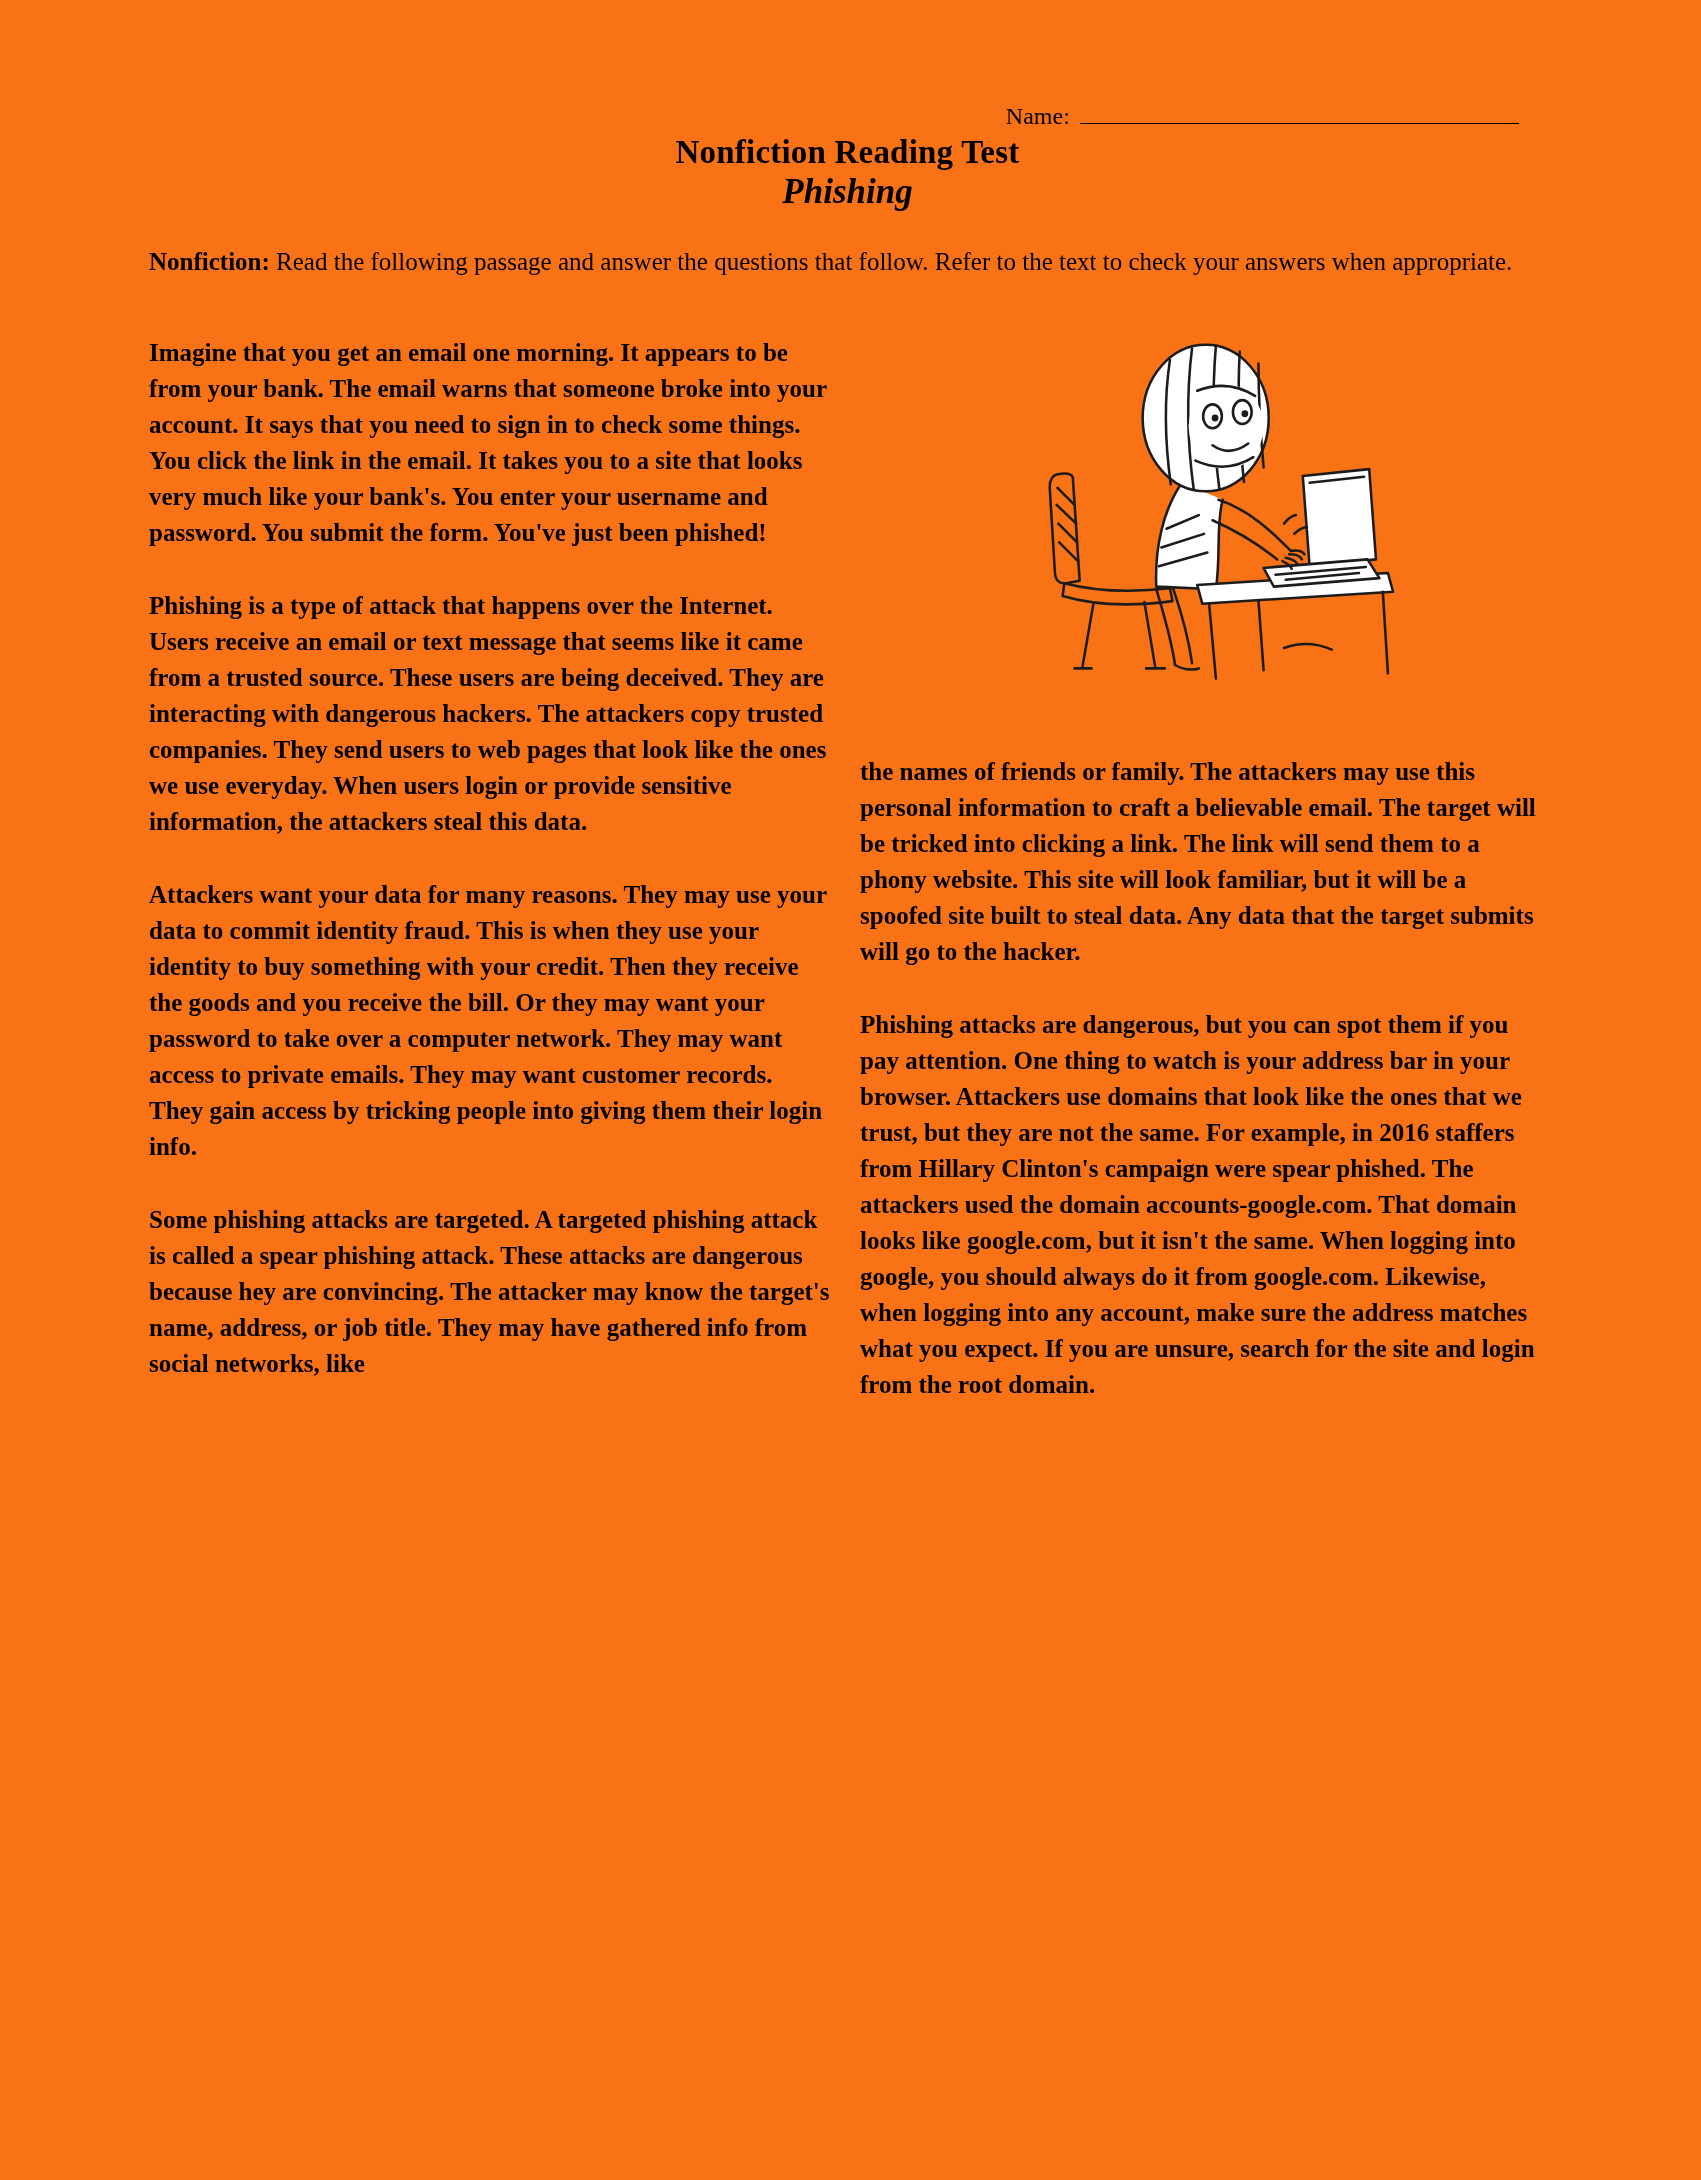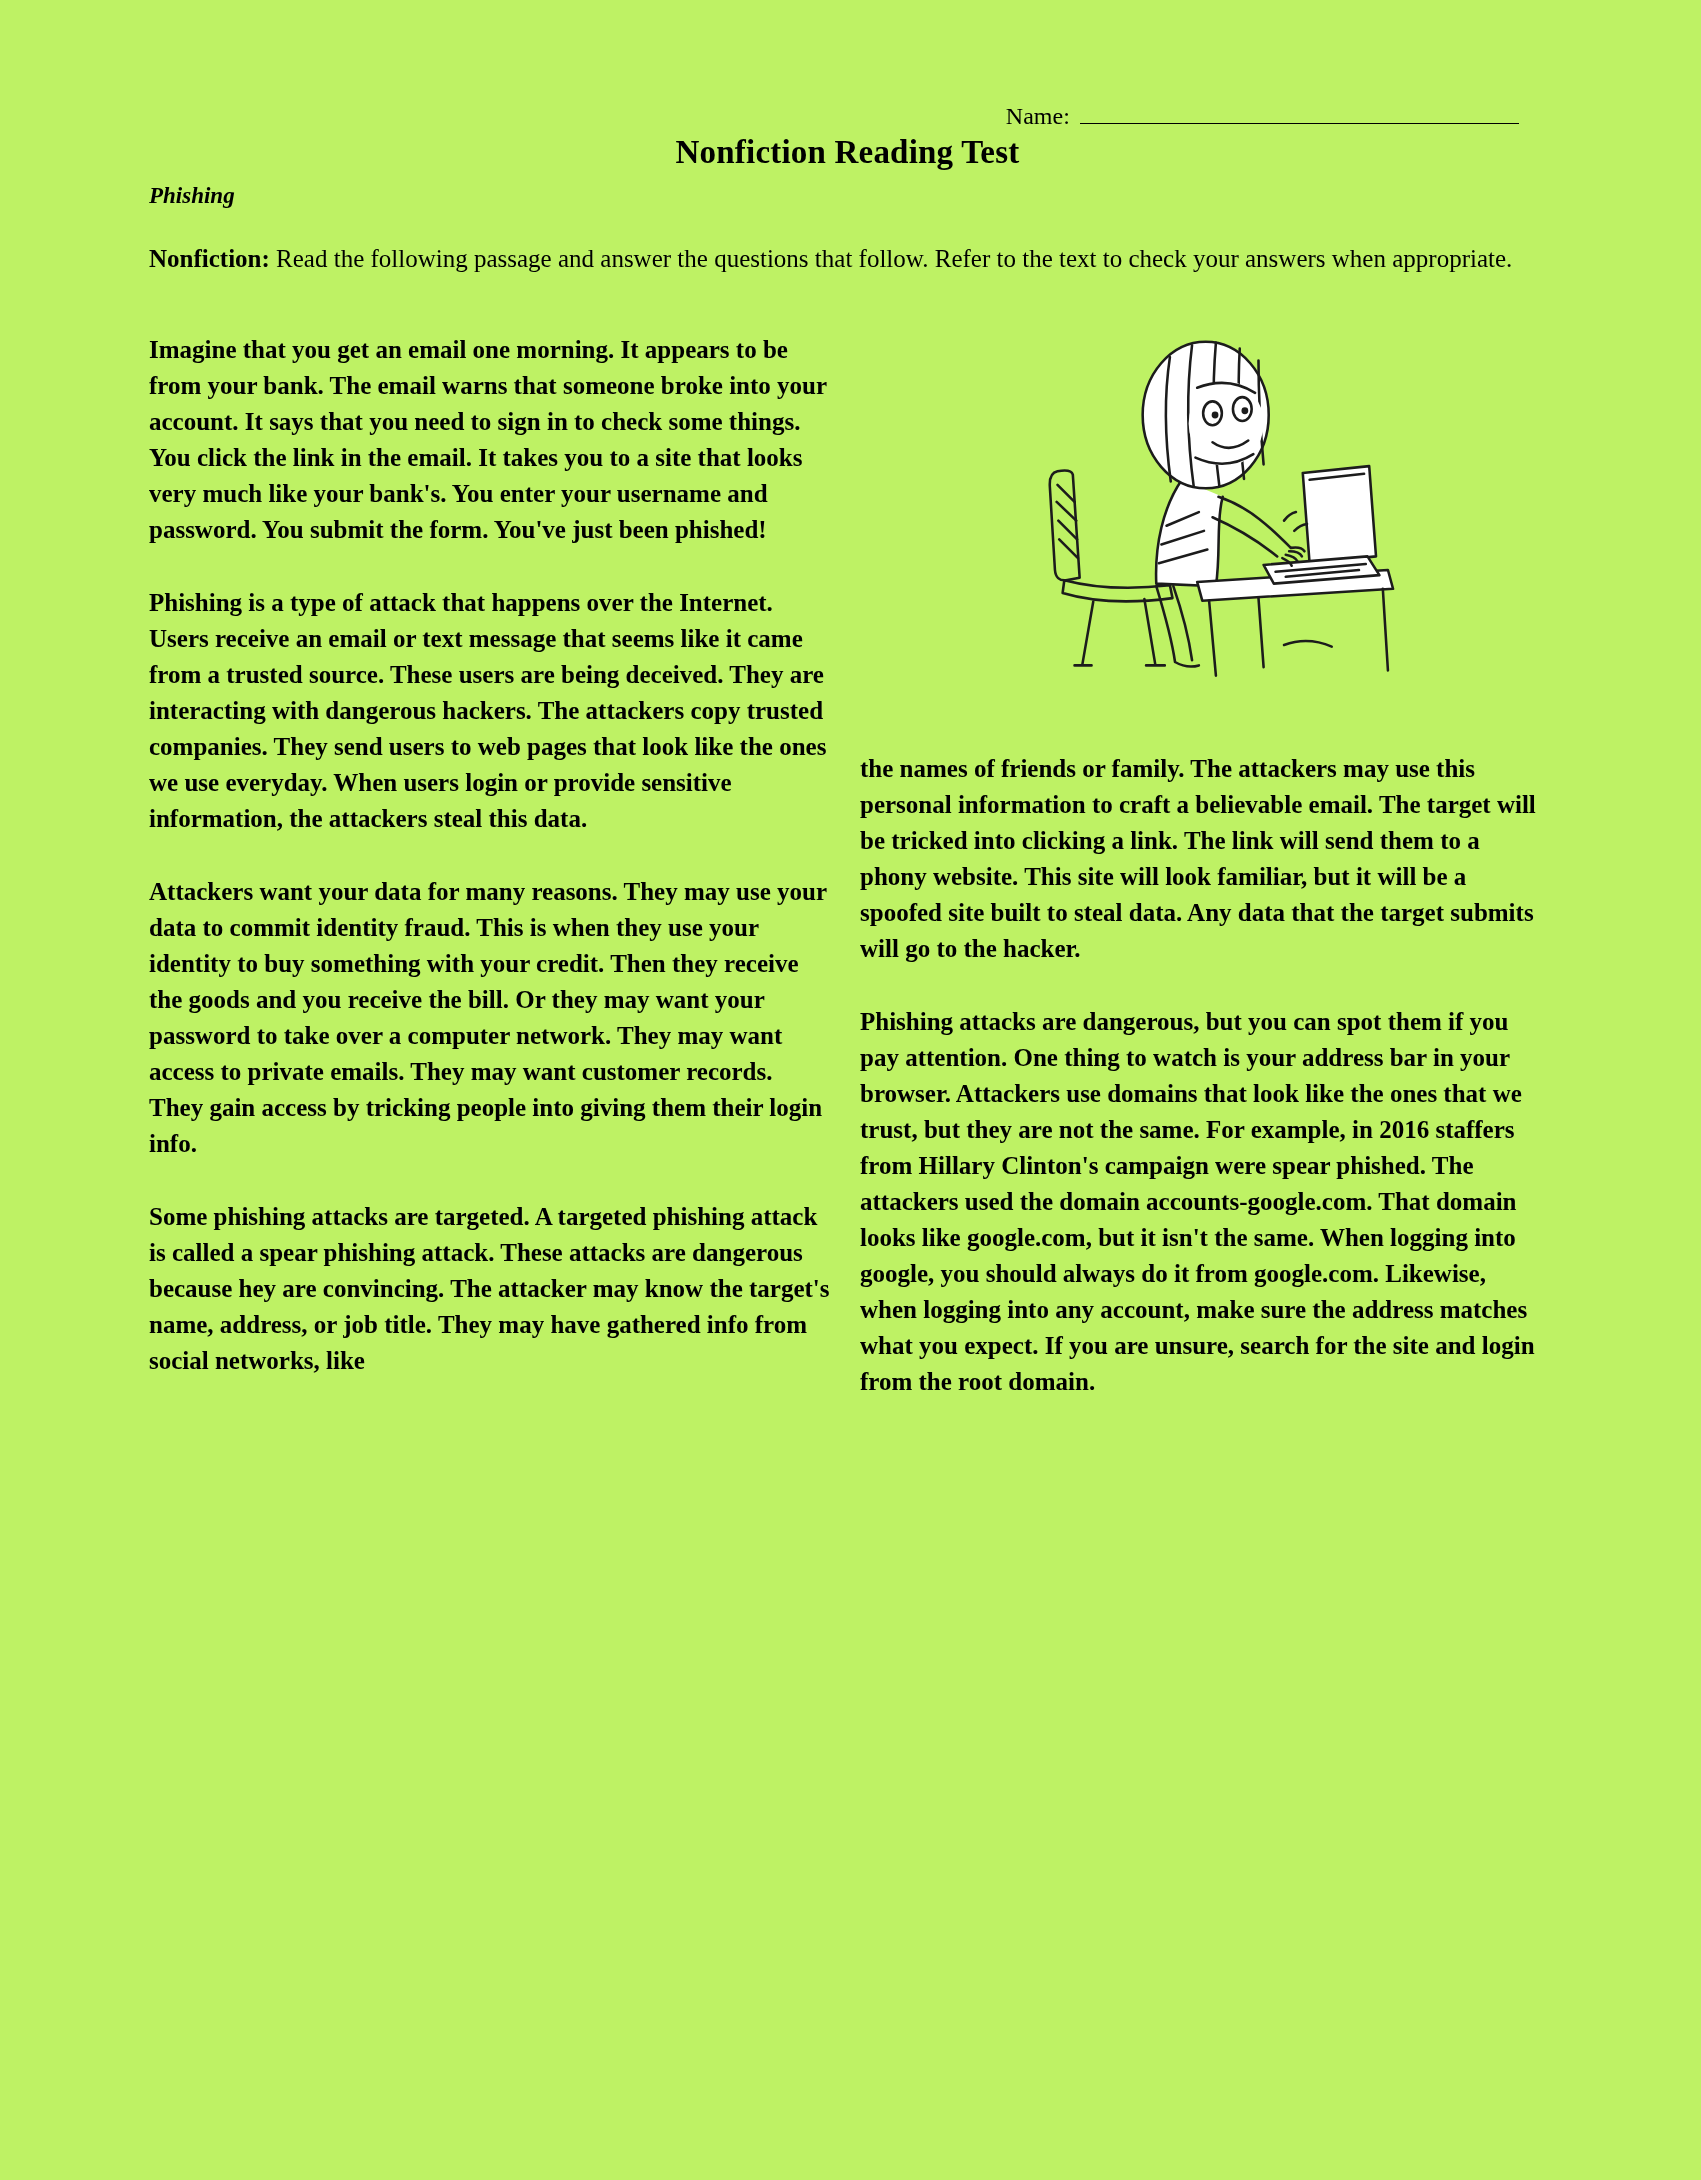--- a/index.html
+++ b/index.html
@@ -10,21 +10,21 @@
     font-family: "Liberation Serif", serif;
     color: #000000;
     position: relative;
     overflow: hidden;
   }
   .page {
     position: relative;
     width: 1701px;
     height: 2181px;
     padding: 99px 155px 0 149px;
-    background: #bef264;
+    background: #f97316;
   }
   .name-row {
     text-align: right;
     font-size: 24px;
     padding-right: 27px;
     white-space: nowrap;
   }
   .name-line {
     display: inline-block;
     width: 439px;
@@ -34,24 +34,25 @@
     vertical-align: baseline;
   }
   .title {
     font-size: 33px;
     font-weight: bold;
     margin-top: 3.4px;
     letter-spacing: 0.2px;
     text-align: center;
   }
   .subtitle {
-    font-size: 23px;
+    font-size: 35px;
     font-weight: bold;
     font-style: italic;
-    margin-top: 12px;
+    margin-top: 1px;
+    text-align: center;
   }
   .directions {
     font-size: 25px;
     line-height: 36px;
     margin-top: 32px;
     max-width: 1384px;
   }
   .columns {
     display: flex;
     gap: 30px;

